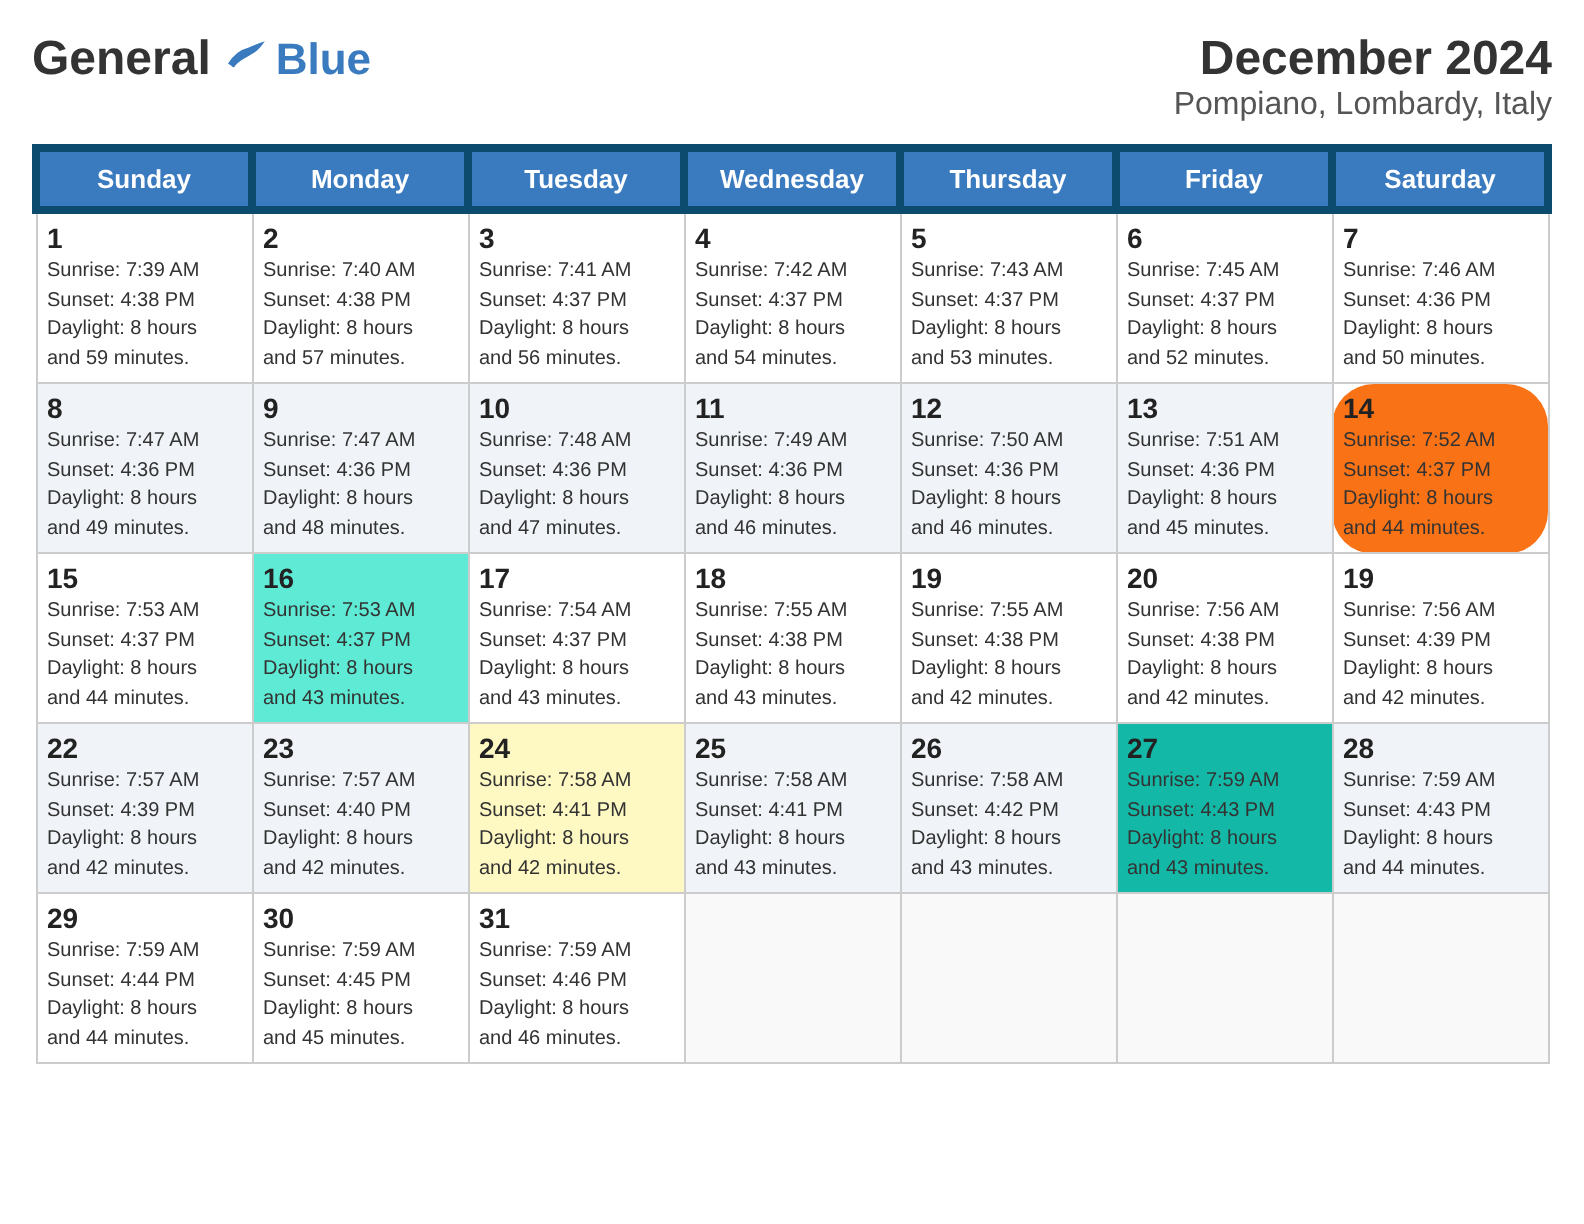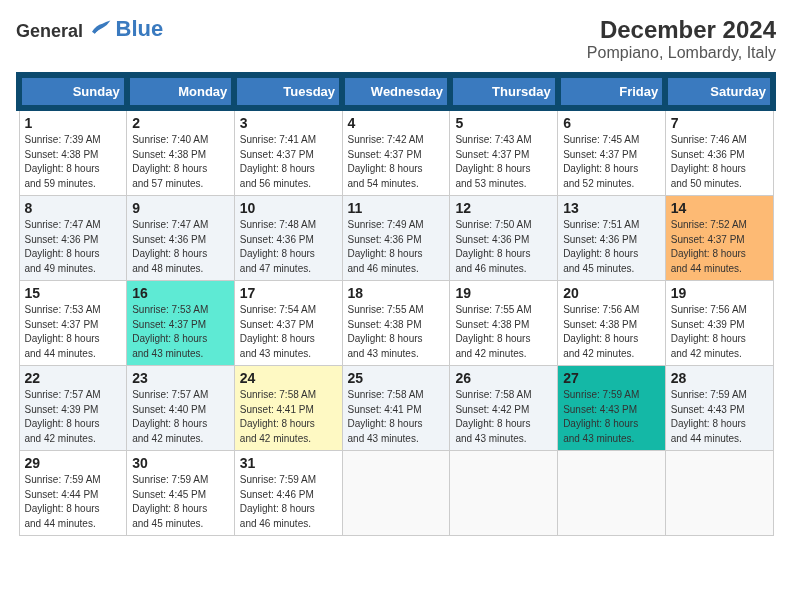--- a/index.html
+++ b/index.html
@@ -15,21 +15,21 @@
       justify-content: space-between;
       align-items: flex-start;
       margin-bottom: 10px;
     }
     .logo {
       display: flex;
       align-items: center;
       gap: 4px;
     }
     .logo-text-general {
-      font-size: 18px;
+      font-size: 24px;
       font-weight: bold;
       color: #333;
     }
     .logo-text-blue {
       font-size: 22px;
       font-weight: bold;
       color: #3a7abf;
     }
     .logo-bird {
       width: 24px;
@@ -49,24 +49,24 @@
     }
     .calendar {
       width: 100%;
       border-collapse: collapse;
       font-size: 10.5px;
     }
     .calendar th {
       background-color: #3a7abf;
       color: #fff;
       padding: 6px 4px;
-      text-align: right;
+      text-align: center;
       font-size: 13px;
       font-weight: bold;
-      border: 6px solid #0c4a6e;
+      border: 4px solid #0c4a6e;
     }
     .calendar td {
       border: 1px solid #ccc;
       vertical-align: top;
       padding: 4px 5px;
       width: 108px;
       min-height: 80px;
       background: #fff;
     }
     .calendar tr:nth-child(even) td {
@@ -175,21 +175,21 @@
           <div class="day-info">Sunrise: 7:49 AM<br>Sunset: 4:36 PM<br>Daylight: 8 hours<br>and 46 minutes.</div>
         </td>
         <td style="background-color: rgb(240, 244, 248);">
           <span class="day-number">12</span>
           <div class="day-info">Sunrise: 7:50 AM<br>Sunset: 4:36 PM<br>Daylight: 8 hours<br>and 46 minutes.</div>
         </td>
         <td style="background-color: rgb(240, 244, 248);">
           <span class="day-number">13</span>
           <div class="day-info">Sunrise: 7:51 AM<br>Sunset: 4:36 PM<br>Daylight: 8 hours<br>and 45 minutes.</div>
         </td>
-        <td style="background-color: #fdba74;">
+        <td style="background-color: #f97316; border-radius: 21px;">
           <span class="day-number">14</span>
           <div class="day-info">Sunrise: 7:52 AM<br>Sunset: 4:37 PM<br>Daylight: 8 hours<br>and 44 minutes.</div>
         </td>
       </tr>
       <tr>
         <td style="background-color: rgb(255, 255, 255);">
           <span class="day-number">15</span>
           <div class="day-info">Sunrise: 7:53 AM<br>Sunset: 4:37 PM<br>Daylight: 8 hours<br>and 44 minutes.</div>
         </td>
         <td style="background-color: #5eead4;">

